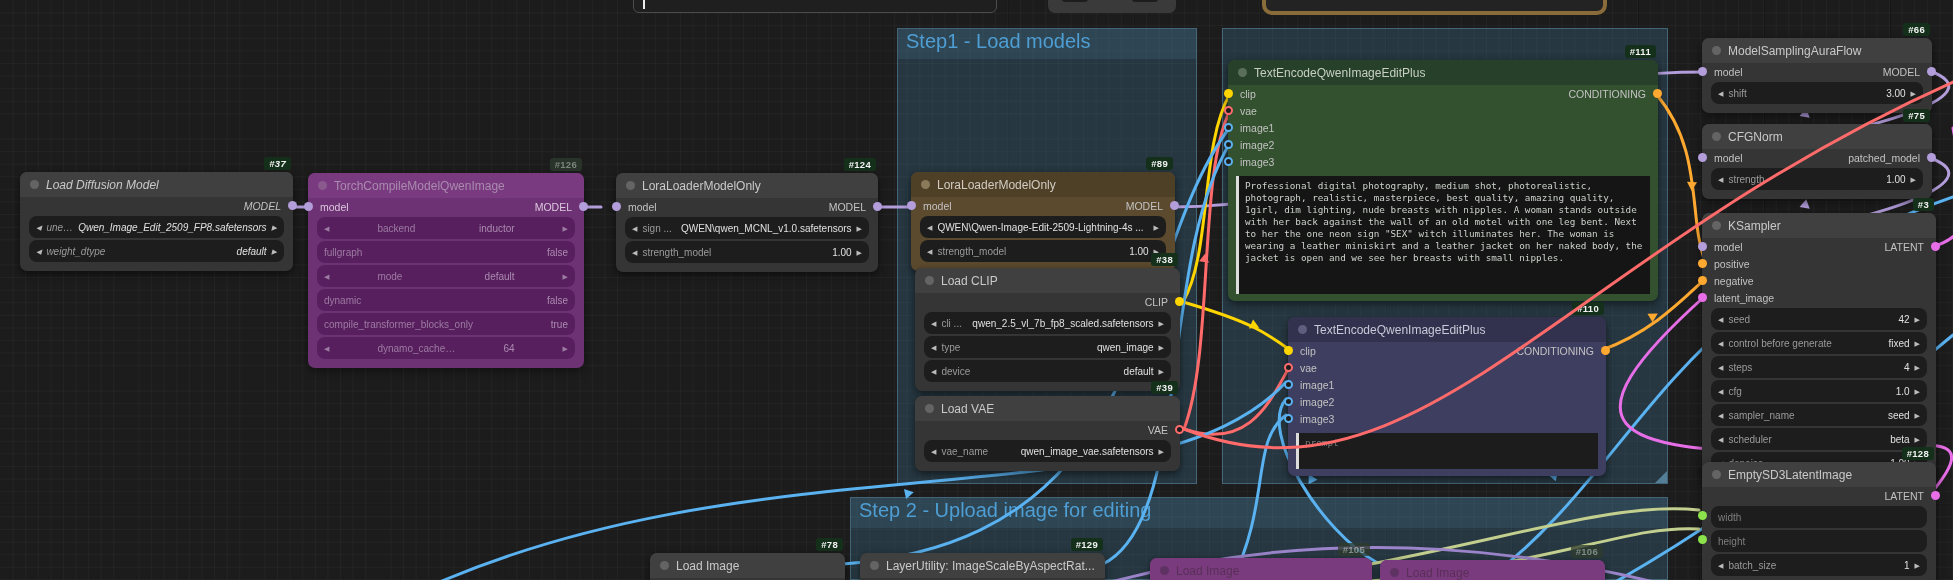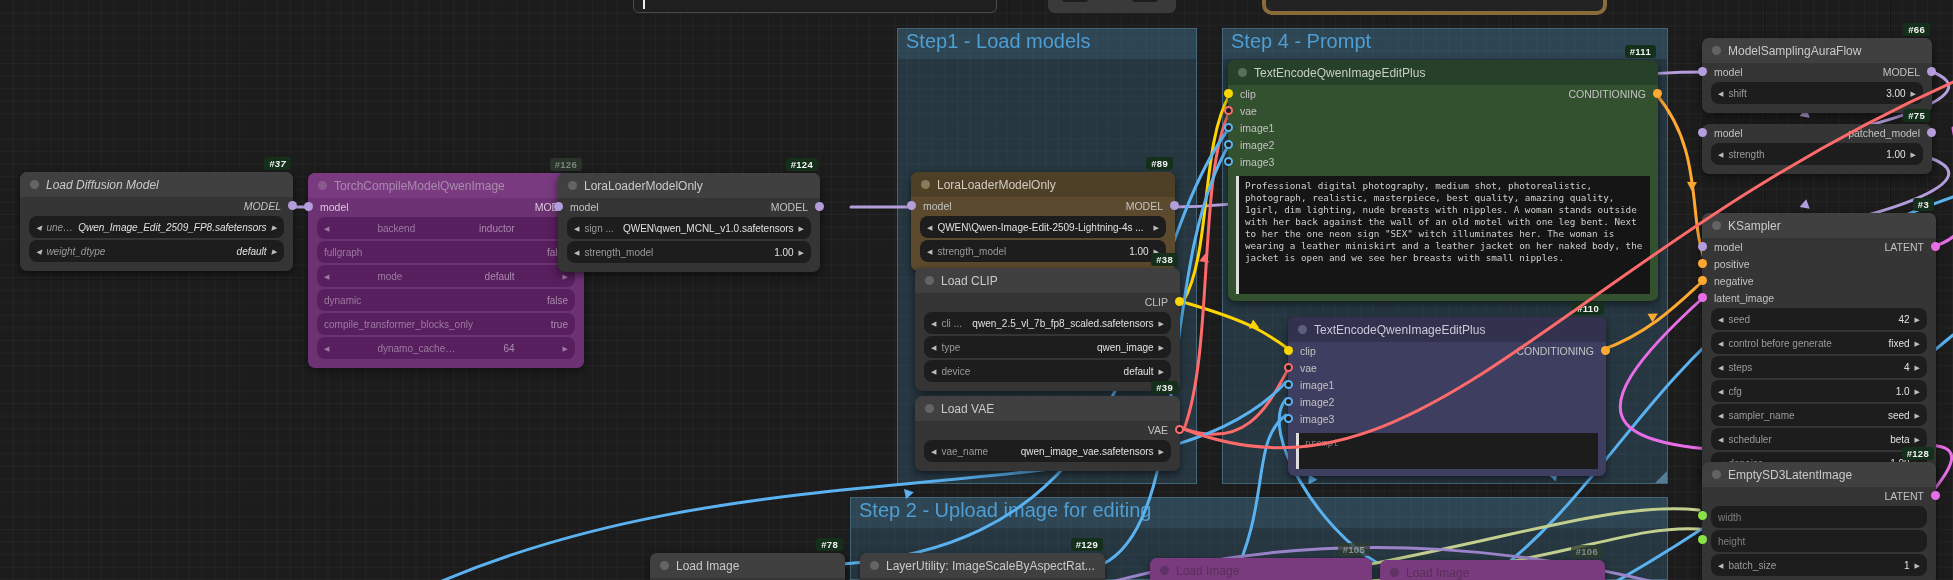--- a/index.html
+++ b/index.html
@@ -63,21 +63,20 @@
 </style>
 </head>
 <body>
 
 <div id="canvas">
 
   <div class="group" style="left:897px;top:28px;width:300px;height:456px;">
     <div class="ghead">Step1 - Load models</div>
   </div>
   <div class="group" style="left:1222px;top:28px;width:446px;height:456px;">
-    <div class="ghead">Step 4 - Prompt</div>
     <div class="rsz"></div>
   </div>
   <div class="group" style="left:850px;top:497px;width:818px;height:83px;">
     <div class="ghead">Step 2 - Upload image for editing</div>
   </div>
 
   <svg class="wires" width="1953" height="580">
 
     <path d="M 291 207 C 300 207 303 207 312 207" stroke="#b39ddb"></path>
     <path d="M 583 207 C 592 207 594 207 601 207" stroke="#b39ddb"></path>
@@ -187,21 +186,21 @@
         <span class="wv">true</span>
       </div>
     <div class="widget">
         <span class="arr arr-l"></span>
         <span class="wl">dynamo_cache_size_limit</span>
         <span class="wv">64</span>
         <span class="arr arr-r"></span>
       </div>
   </div>
 
-  <div class="node" style="left:558px;top:173px;width:262px;">
+  <div class="node" style="left:616px;top:173px;width:262px;">
     <div class="badge">#124</div>
     <div class="ntitle">
         <span class="tdot"></span>
         <span>LoraLoaderModelOnly</span>
       </div>
     <div class="srow">
         <span class="pdot l c-model"></span>
         <span>model</span>
         <span class="sp"></span>
         <span>MODEL</span>
@@ -377,20 +376,24 @@
     <div class="widget">
         <span class="arr arr-l"></span>
         <span class="wl">shift</span>
         <span class="wv">3.00</span>
         <span class="arr arr-r"></span>
       </div>
   </div>
 
   <div class="node" style="left:1702px;top:124px;width:230px;">
     <div class="badge">#75</div>
+    <div class="ntitle">
+        <span class="tdot"></span>
+        <span>CFGNorm</span>
+      </div>
     <div class="srow">
         <span class="pdot l c-model"></span>
         <span>model</span>
         <span class="sp"></span>
         <span>patched_model</span>
         <span class="pdot r c-model"></span>
       </div>
     <div class="widget">
         <span class="arr arr-l"></span>
         <span class="wl">strength</span>

